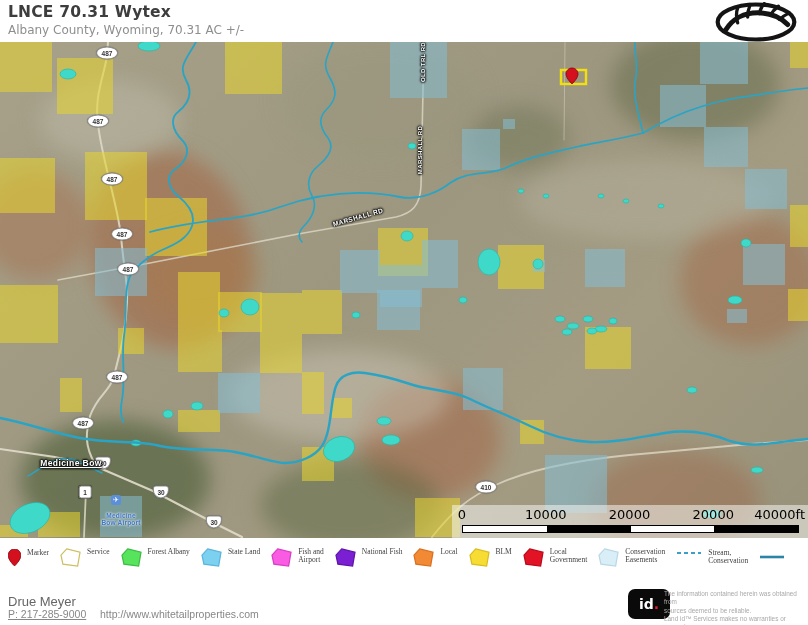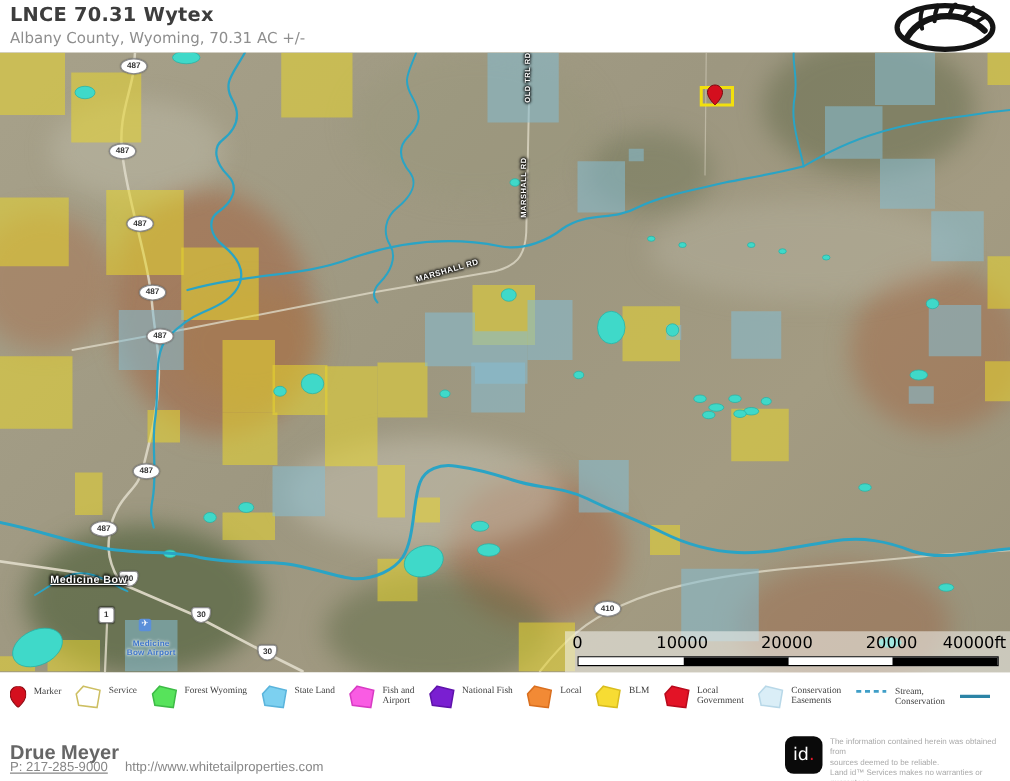--- a/index.html
+++ b/index.html
@@ -57,25 +57,25 @@
   .seg{flex:1 1 25%;height:100%;}
   .seg.b{background:#000;} .seg.w{background:#fff;}
   
   .legend{position:absolute;left:0;top:538px;width:808px;height:38px;background:#fff;
           display:flex;align-items:center;padding-left:8px;box-sizing:border-box;}
   .li{display:flex;align-items:flex-start;margin-right:11px;flex:none;font-family:Liberation Serif, serif;}
   .lic{display:flex;align-items:center;margin-right:6px;}
   .ll{font-size:7.5px;color:#3f3f3f;line-height:1.1;white-space:pre-line;}
   
   .ftr{position:absolute;left:0;top:576px;width:808px;height:49px;background:#fff;}
-  .agent-name{position:absolute;left:8px;top:18px;font-size:16px;font-weight:700;color:#666;}
+  .agent-name{position:absolute;left:8px;top:18px;font-size:13px;font-weight:400;color:#666;}
   .agent-phone{position:absolute;left:8px;top:32px;font-size:10.5px;color:#878787;text-decoration:underline;}
   .agent-url{position:absolute;left:100px;top:32px;font-size:10.5px;color:#878787;text-decoration:none;}
-  .idlogo{position:absolute;left:628px;top:13px;width:30px;height:30px;background:#0a0a0a;
-          border-radius:7px;color:#fff;font-family:"DejaVu Sans",sans-serif;font-weight:400;
+  .idlogo{position:absolute;left:628px;top:13px;width:42px;height:30px;background:#0a0a0a;
+          border-radius:7px;color:#fff;font-family:"DejaVu Sans",sans-serif;font-weight:700;
           font-size:14px;display:flex;align-items:center;justify-content:center;}
   .idlogo .dot{color:#e8192c;}
   .disclaimer{position:absolute;left:664px;top:14px;width:142px;font-size:6.4px;line-height:1.3;
           color:#a9a9a9;white-space:pre-line;}
 </style>
 </head>
 <body>
 
 <div class="page">
 
@@ -265,21 +265,21 @@
           </svg>
         </span>
         <span class="ll">Service</span>
       </div>
       <div class="li">
         <span class="lic">
           <svg width="21" height="19" viewBox="0 0 22 20">
             <polygon points="7,1 21,4.5 18.5,19 3,17 1,7.5" fill="#57e35b" stroke="#3dbb46" stroke-width="1.3"></polygon>
           </svg>
         </span>
-        <span class="ll">Forest Wyoming</span>
+        <span class="ll">Forest Albany</span>
       </div>
       <div class="li">
         <span class="lic">
           <svg width="21" height="19" viewBox="0 0 22 20">
             <polygon points="7,1 21,4.5 18.5,19 3,17 1,7.5" fill="#7cd0f0" stroke="#5ab4dc" stroke-width="1.3"></polygon>
           </svg>
         </span>
         <span class="ll">State Land</span>
       </div>
       <div class="li">

